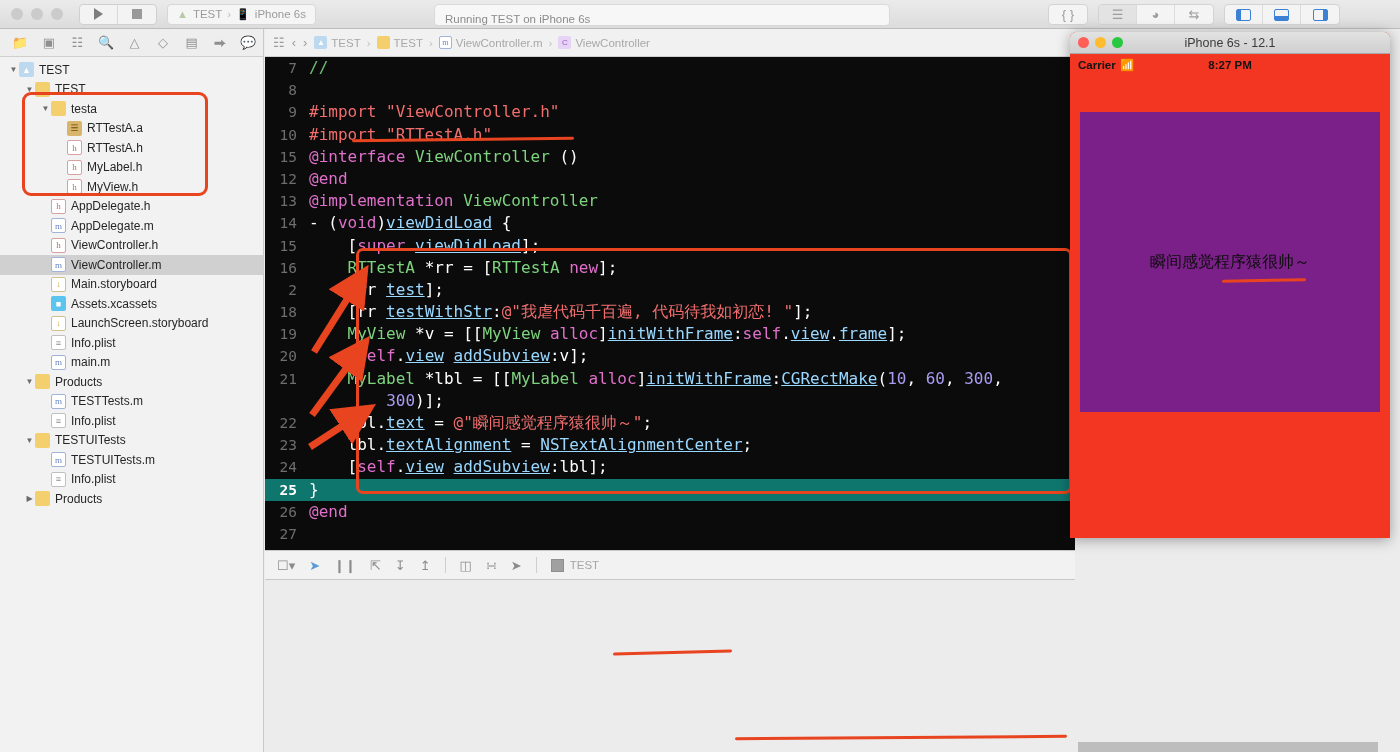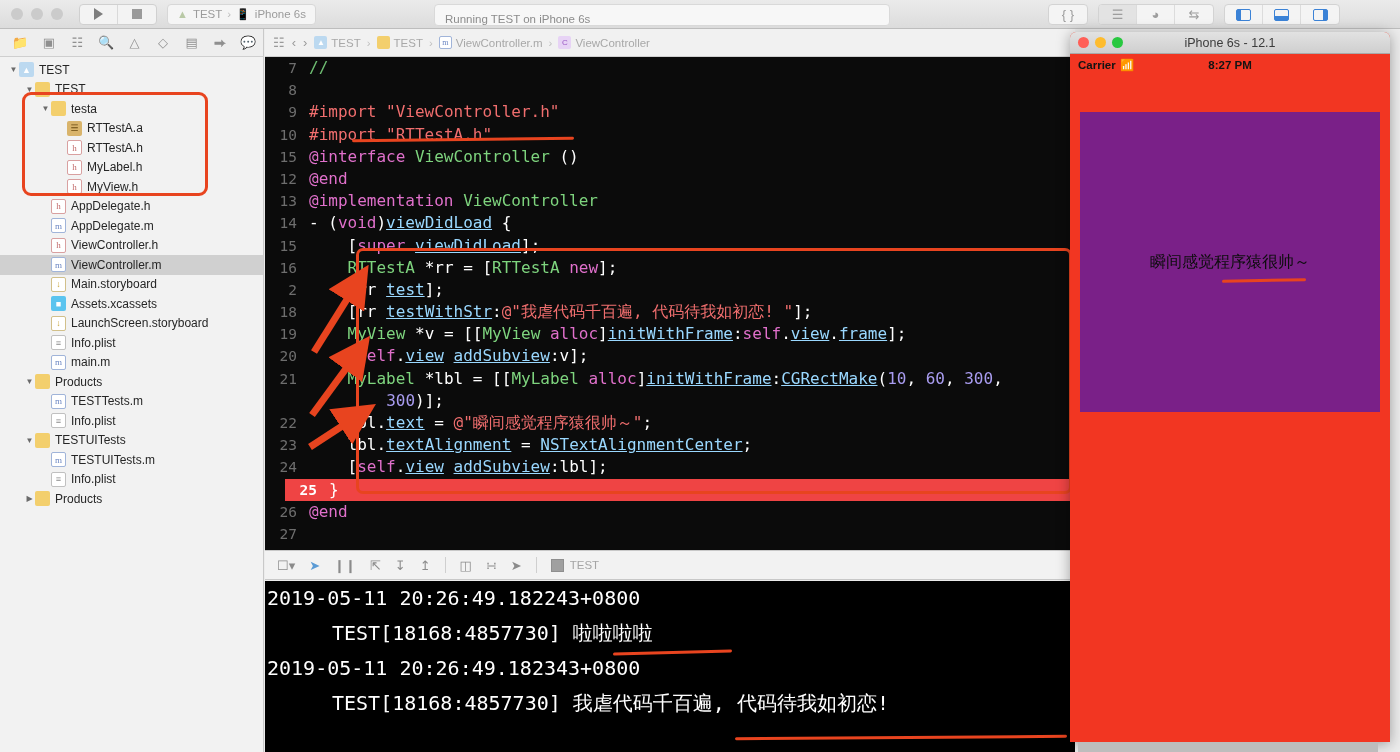--- a/index.html
+++ b/index.html
@@ -133,21 +133,21 @@
   .crumb .sep { color: #c1c1c1; padding: 0 2px; }
   .cb-ico { width: 13px; height: 13px; border-radius: 2px; display:flex;align-items:center;justify-content:center;font-size:8px; }
 
   .editor {
     position: absolute; left: 265px; top: 57px; width: 810px; height: 493px;
     background: #0b0b0b; overflow: hidden;
     font-family: "DejaVu Sans Mono", monospace;
     font-size: 16px; line-height: 22.2px;
   }
   .codeline { display: flex; height: 22.2px; align-items: baseline; white-space: pre; }
-  .codeline.cur { background: #ef4444; margin-left: 20px; }
+  .codeline.cur { background: #0f766e; }
   .ln { width: 44px; text-align: right; padding-right: 12px; color: #6e6e6e; font-size: 14.5px; flex: none; }
   .codeline.cur .ln { color: #ffffff; font-weight: bold; }
   .code { color: #e8e8e8; }
 
   .c-comment { color: #6fbf73; }
   .c-pre     { color: #f06e6e; }
   .c-str     { color: #f06e6e; }
   .c-kw      { color: #e070cb; }
   .c-type    { color: #7ed47e; }
   .c-msg     { color: #9ad8ff; text-decoration: underline; }
@@ -180,21 +180,21 @@
     position: absolute; left: 265px; top: 581px; width: 810px; height: 171px;
     background: #000; overflow: hidden; color: #fff;
     font-family: "DejaVu Sans Mono", monospace; font-size: 20px; line-height: 35px;
     padding-left: 2px;
   }
   .con-line { white-space: pre; }
   .con-ind { padding-left: 65px; }
 
   
   .sim {
-    position: absolute; left: 1070px; top: 32px; width: 320px; height: 710px;
+    position: absolute; left: 1070px; top: 32px; width: 320px; height: 506px;
     background: #f23622; box-shadow: 0 2px 14px rgba(0,0,0,.35);
     border-radius: 6px 6px 0 0; overflow: hidden;
   }
   .sim-title {
     height: 22px; background: linear-gradient(180deg,#e2e2e2,#cfcfcf);
     display: flex; align-items: center; position: relative;
     border-bottom: 1px solid #a9a9a9;
   }
   .sim-traffic { display: flex; gap: 6px; padding-left: 8px; }
   .st { width: 11px; height: 11px; border-radius: 50%; }
@@ -478,26 +478,20 @@
       <span class="db-ico">◫</span>
       <span class="db-ico">∺</span>
       <span class="db-ico">➤</span>
       <span class="db-sep"></span>
       <span class="db-proc">
         <span class="proc-sq"></span>
         <span>TEST</span>
       </span>
     </div>
 
-    <div class="console" id="console">
-        <div class="con-line">2019-05-11 20:26:49.182243+0800</div>
-        <div class="con-line con-ind">TEST[18168:4857730] 啦啦啦啦</div>
-        <div class="con-line">2019-05-11 20:26:49.182343+0800</div>
-        <div class="con-line con-ind">TEST[18168:4857730] 我虐代码千百遍, 代码待我如初恋!</div>
-      </div>
     <div class="uline" style="left:613px; top:651px; width:119px; transform:rotate(-1.6deg);"></div>
     <div class="uline" style="left:735px; top:736px; width:332px; transform:rotate(-0.4deg);"></div>
 
   </div>
 
   <div class="sim">
     <div class="sim-title">
       <div class="sim-traffic">
         <span class="st r"></span>
         <span class="st y"></span>

